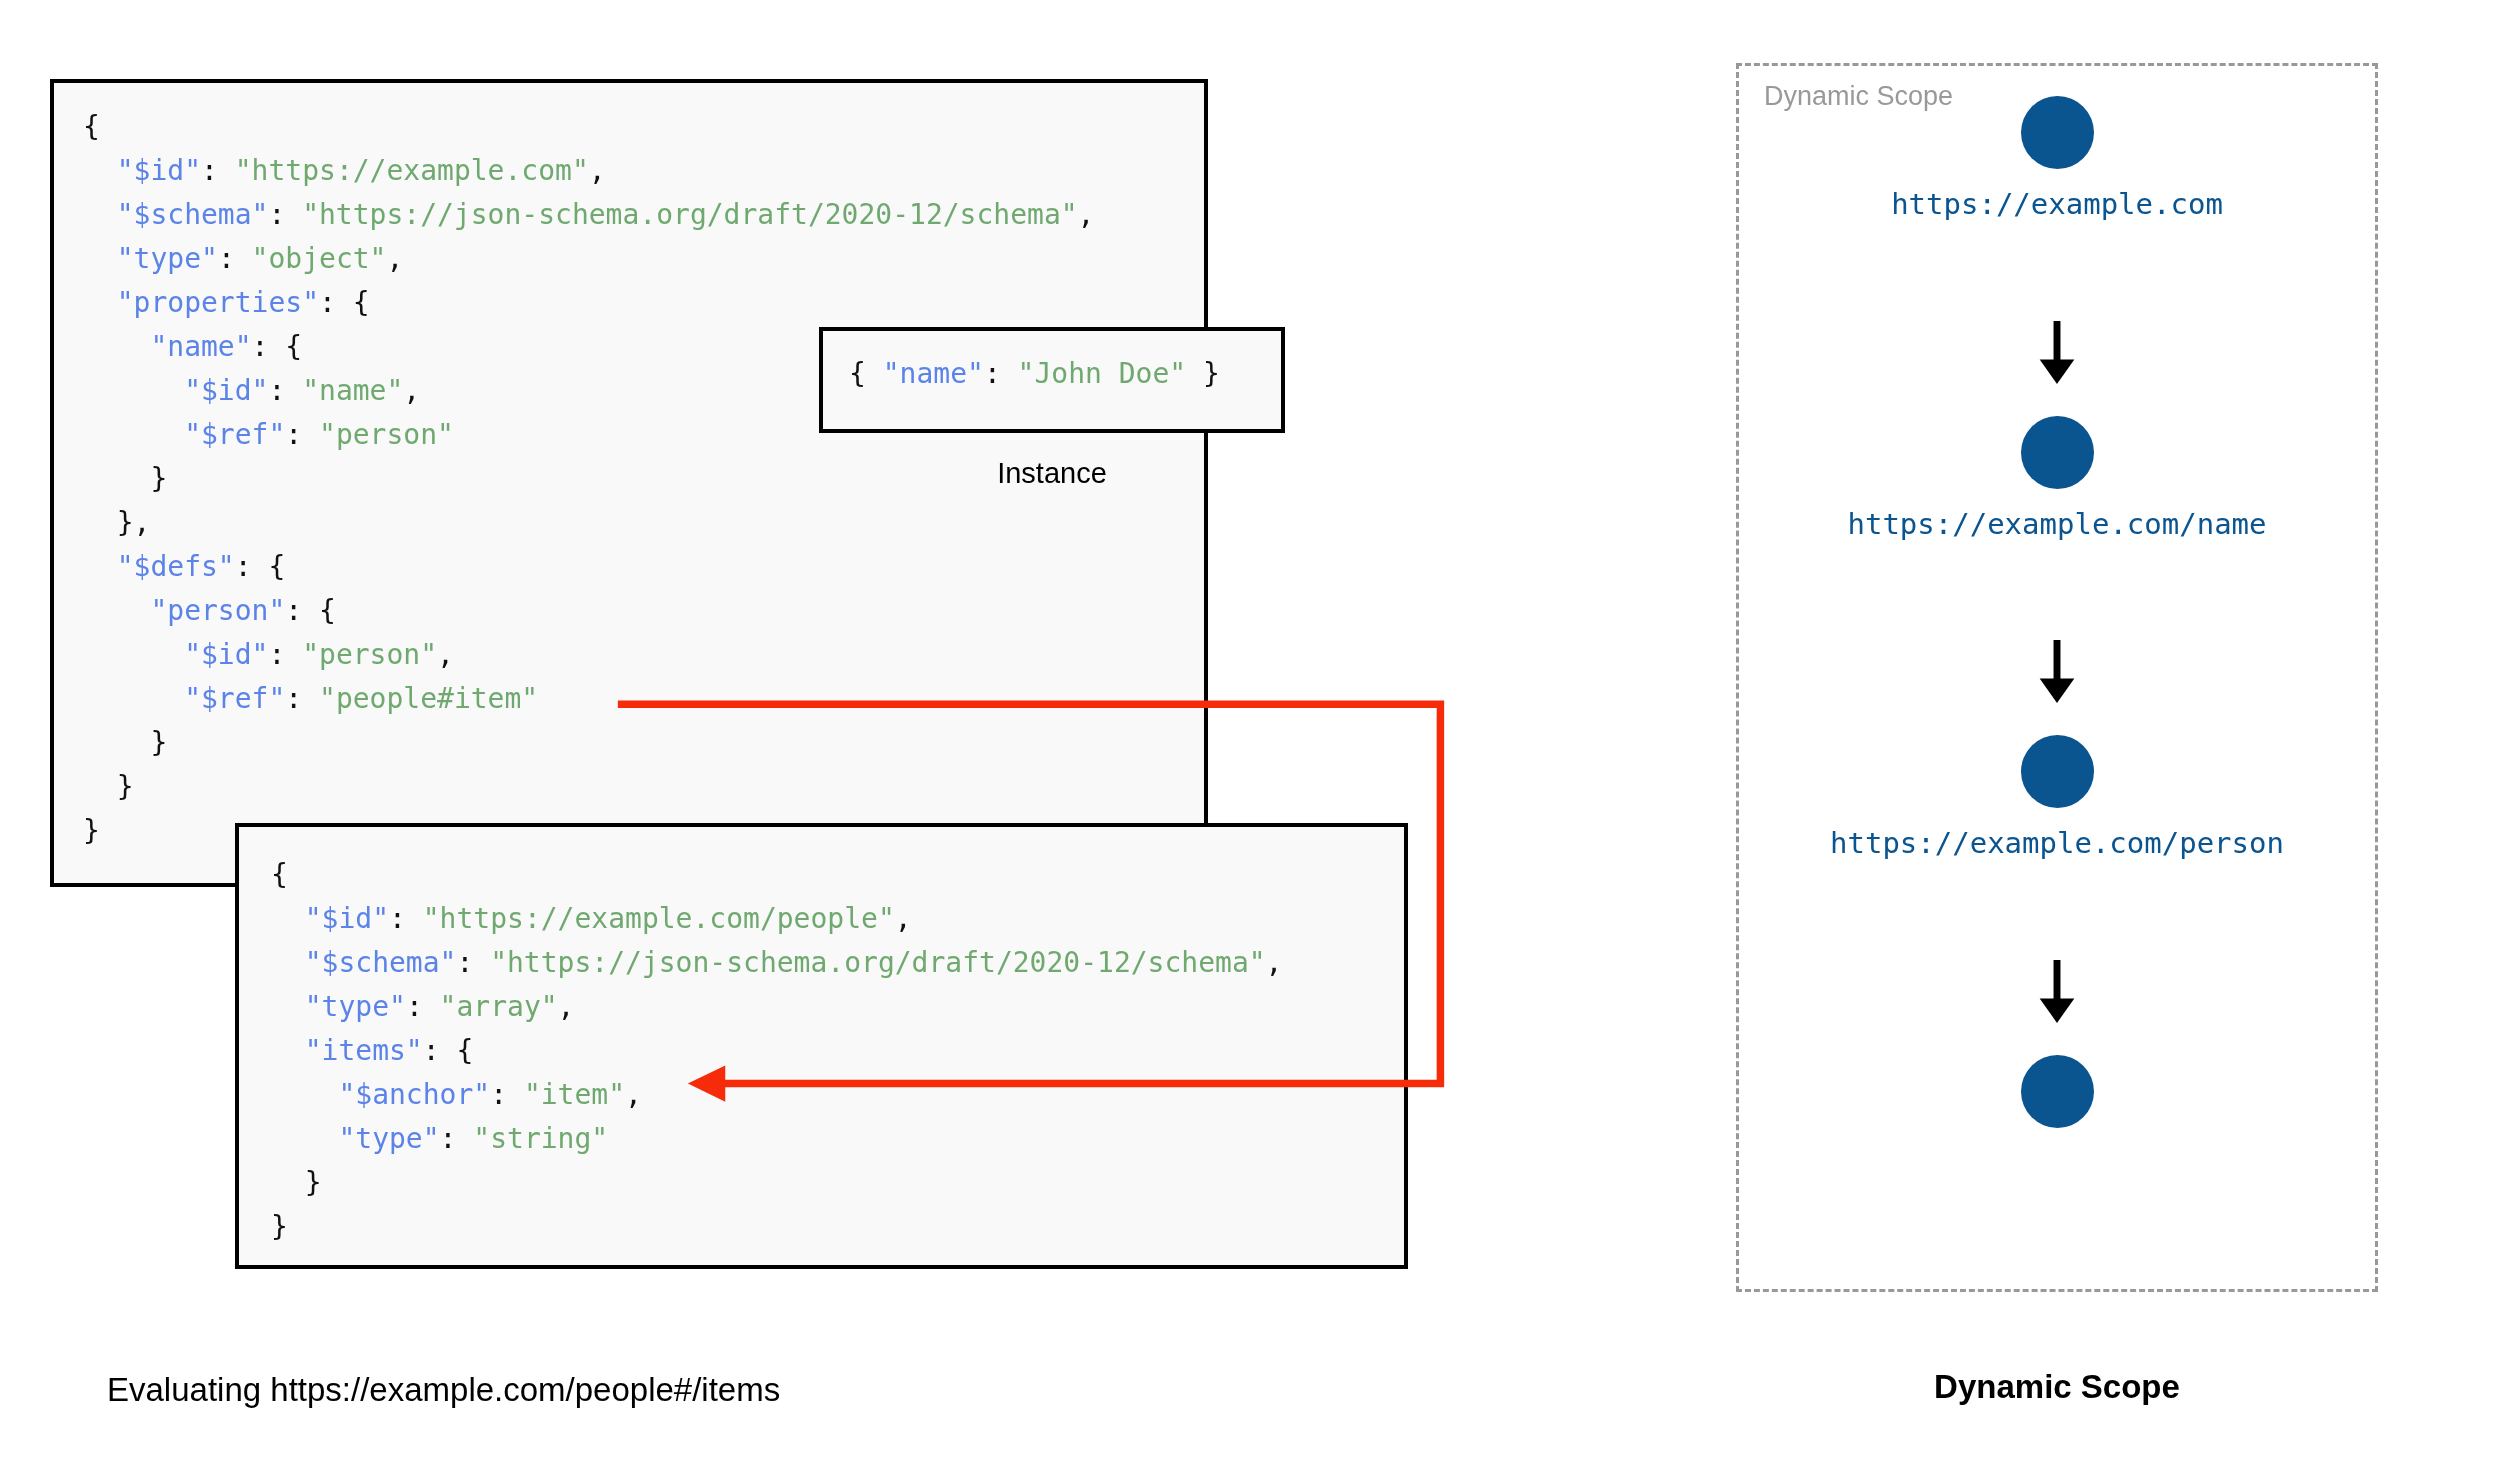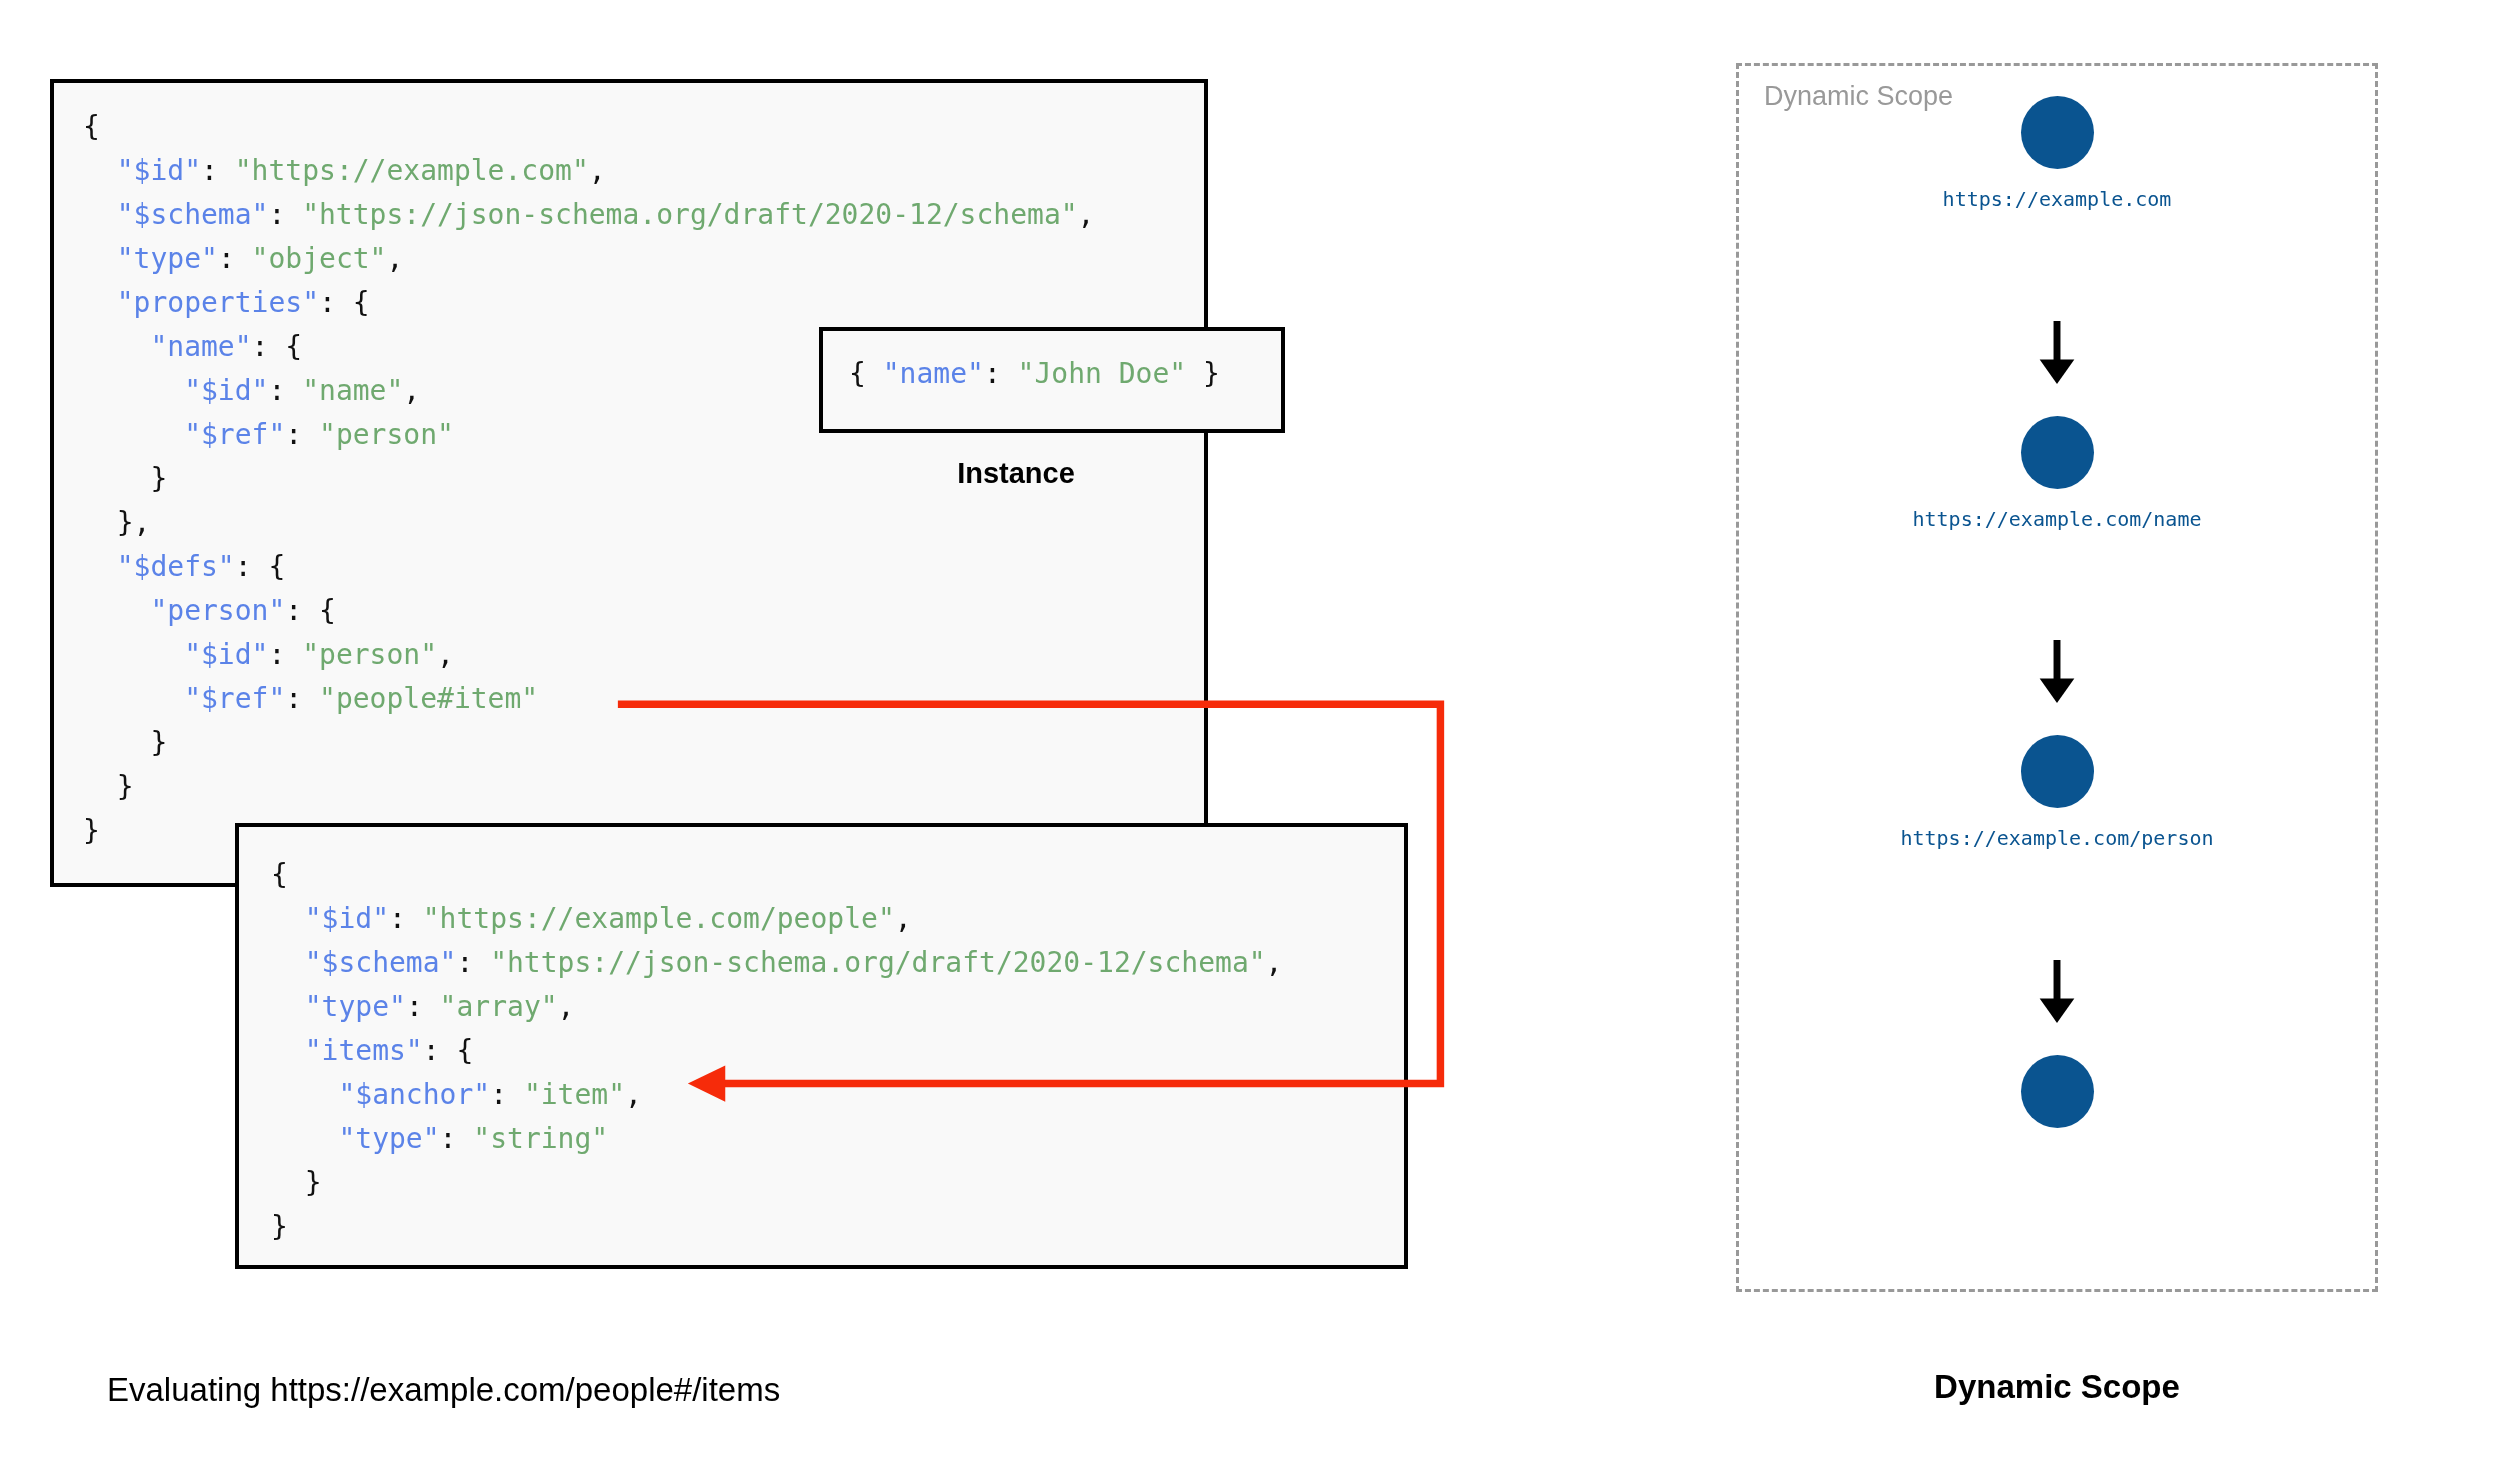--- a/index.html
+++ b/index.html
@@ -25,22 +25,22 @@
   .p{color:#111111;}   
 
   
   #main-schema-box{left:50px;top:79px;width:1158px;height:808px;}
   #main-schema-code{position:absolute;left:29px;top:22.4px;}
 
   
   #instance-box{left:819px;top:327px;width:466px;height:106px;z-index:5;}
   #instance-code{position:absolute;left:26px;top:26px;line-height:33px;}
   #instance-label{
-    position:absolute;left:783px;top:457px;width:466px;text-align:center;
-    font-size:29px;font-weight:bold;color:#000;z-index:6;
+    position:absolute;left:819px;top:457px;width:466px;text-align:center;
+    font-size:29px;font-weight:normal;color:#000;z-index:6;
   }
 
   
   #people-schema-box{left:235px;top:823px;width:1173px;height:446px;z-index:4;}
   #people-schema-code{position:absolute;left:32px;top:26px;}
 
   
   #ref-arrow{position:absolute;left:588px;top:668px;width:909px;height:454px;z-index:8;}
 
   
@@ -64,21 +64,21 @@
   #dynamic-scope-title{
     position:absolute;left:1764px;top:81px;
     font-size:27px;color:#999999;
   }
   .scope-node{position:absolute;width:642px;left:1736px;text-align:center;}
   .scope-circle{
     width:73px;height:73px;border-radius:50%;
     background:#0a5490;margin:0 auto;
   }
   .scope-label{
-    margin-top:18px;font-size:20px;color:#0a5490;
+    margin-top:18px;font-size:29px;color:#0a5490;
     font-family:"DejaVu Sans Mono","Liberation Mono",monospace;
     white-space:nowrap;
   }
   .scope-arrow{position:absolute;left:1736px;width:642px;text-align:center;}
 </style>
 </head>
 <body>
 
 <div class="code-box" id="main-schema-box">
   <div class="code-text" id="main-schema-code"><span class="p">{</span>

